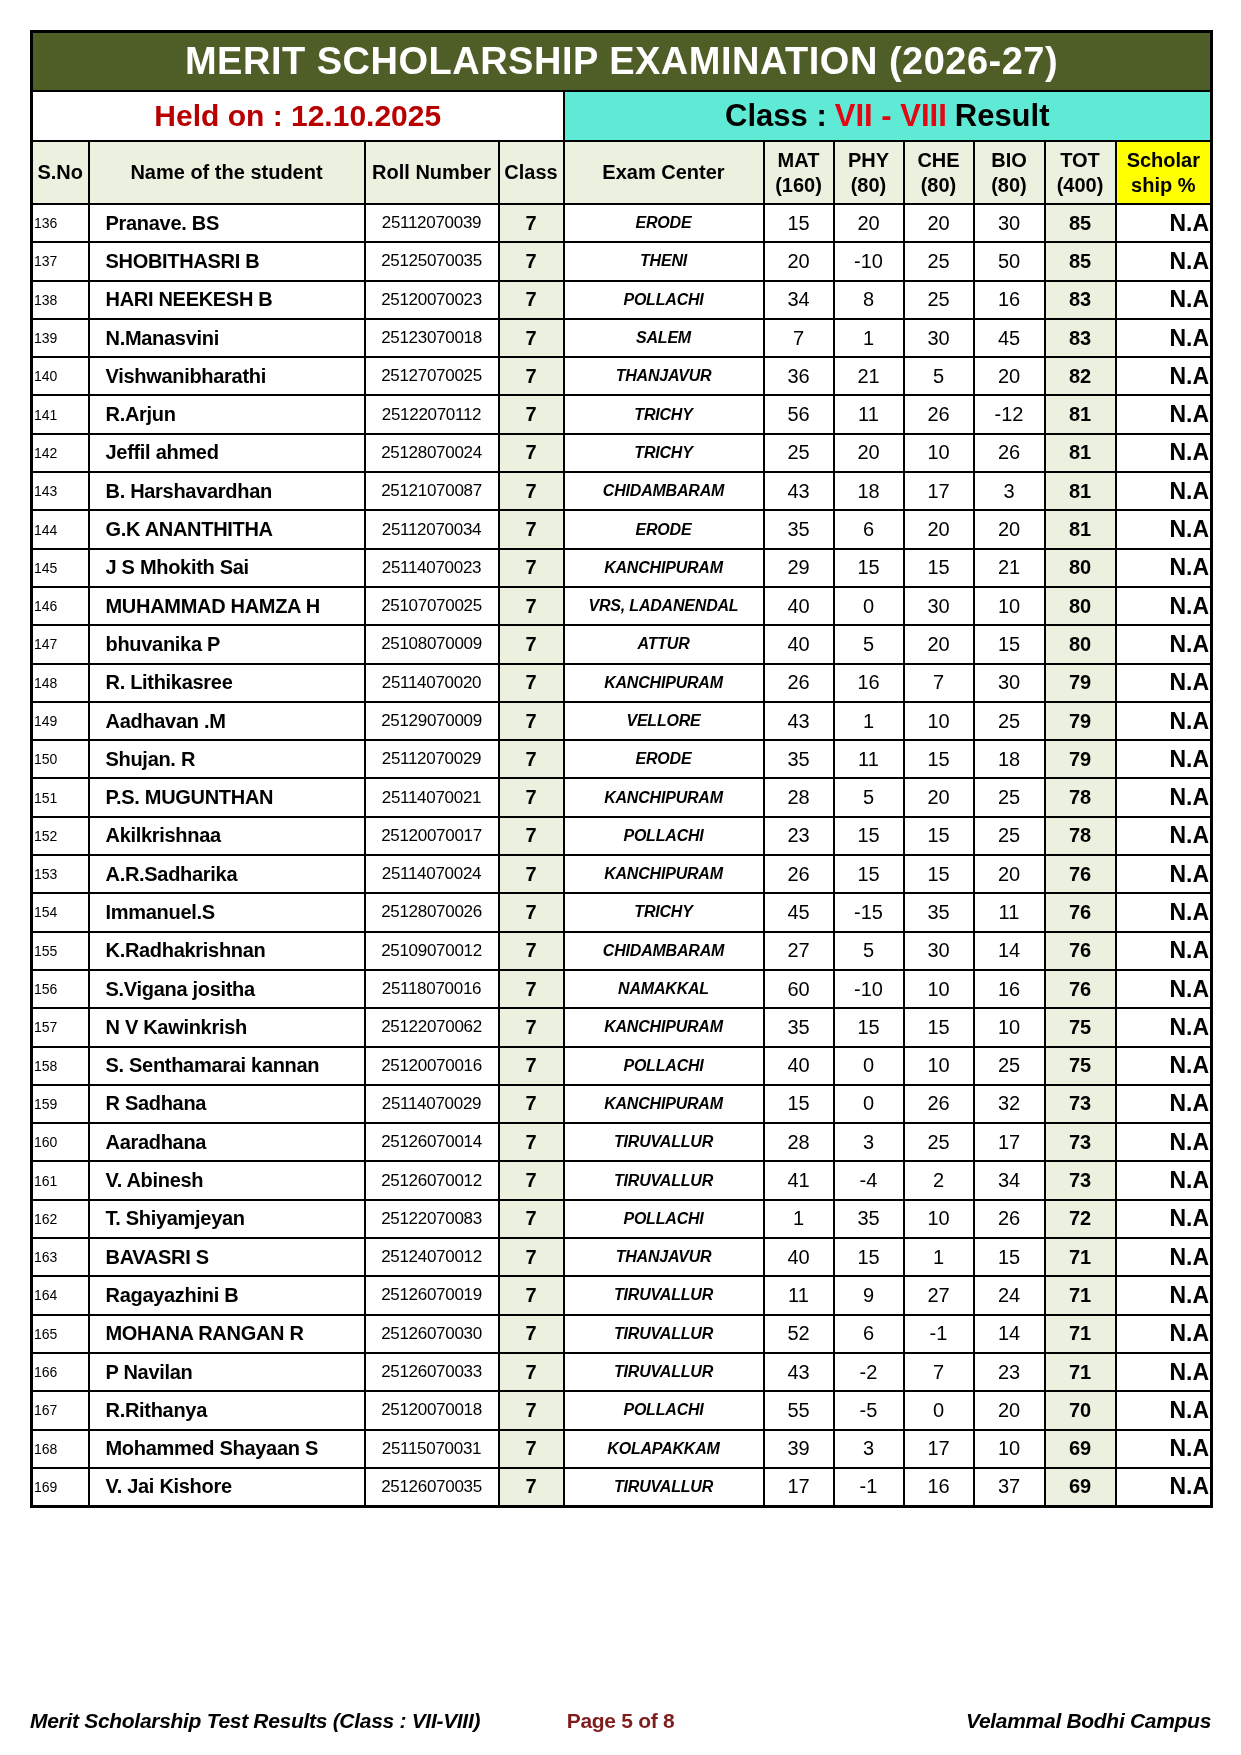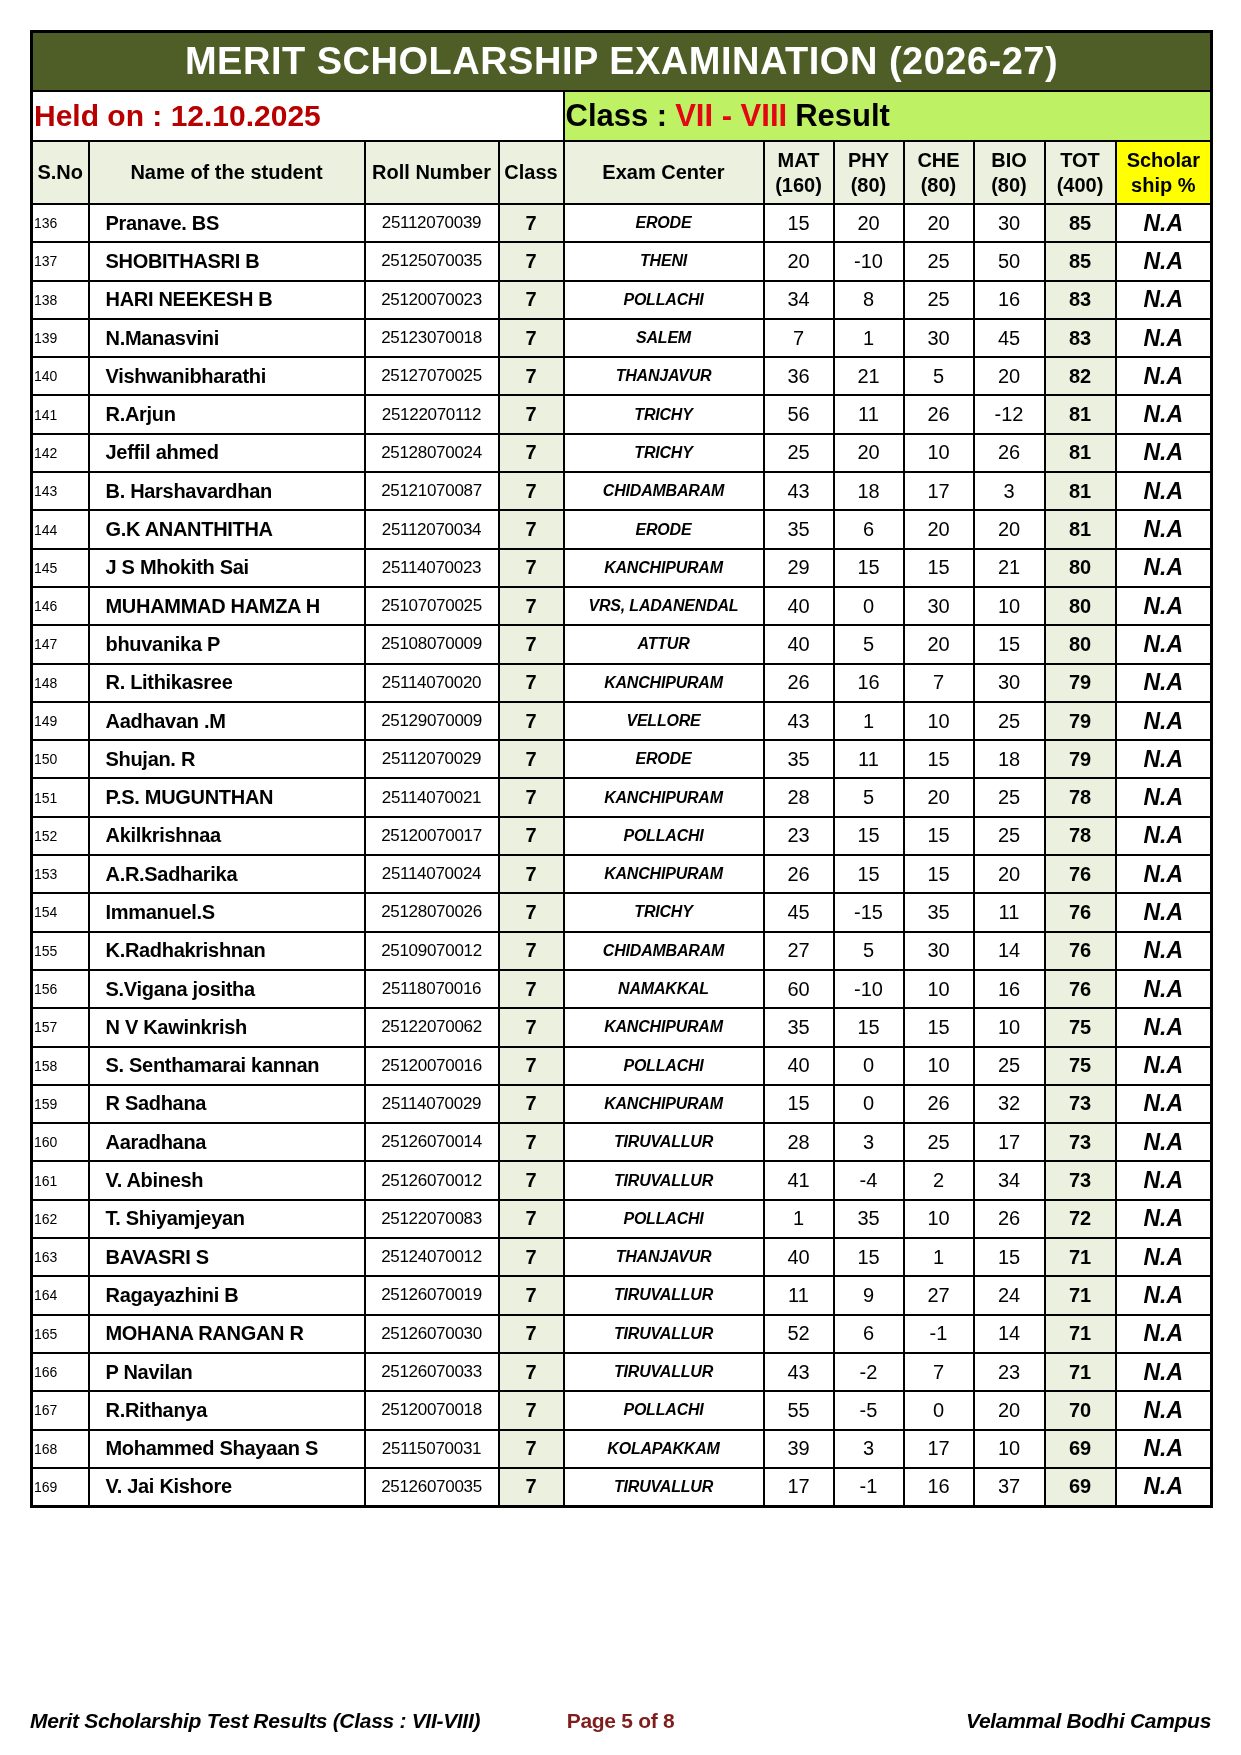--- a/index.html
+++ b/index.html
@@ -12,42 +12,42 @@
     border-collapse:collapse;table-layout:fixed;
   }
   .sheet td,.sheet th{border:2px solid #000;overflow:hidden;white-space:nowrap;}
   .sheet{border:3px solid #000;}
   
   .title-row td{
     background:#4f5e27;color:#fff;text-align:center;height:55px;
     font-size:38px;font-weight:bold;letter-spacing:0.5px;
   }
   
-  .info-row td{height:46px;text-align:left;vertical-align:middle;}
+  .info-row td{height:46px;text-align:center;vertical-align:middle;}
   .held-on{background:#ffffff;color:#b80000;font-size:30px;font-weight:bold;}
-  .class-result{background:#bef264;font-size:31px;font-weight:bold;}
+  .class-result{background:#5eead4;font-size:31px;font-weight:bold;}
   .class-result .red{color:#e30613;margin:0 8px;}
   .class-result .black{color:#000;}
   
   .head-row th{
     background:#ebf1de;height:59px;font-size:20px;font-weight:bold;
     text-align:center;vertical-align:middle;line-height:1.25;white-space:normal;
   }
   .head-row th.yellow{background:#ffff00;text-align:center;}
   
   tbody tr{height:38.3px;}
   tbody td{font-size:20px;vertical-align:middle;background:#fff;}
   .c-sno{font-size:14px;}
   .c-name{text-align:left;font-weight:bold;font-size:20px;padding-left:16px;letter-spacing:-0.3px;}
   .c-roll{text-align:center;font-size:17px;letter-spacing:-0.3px;}
   .c-class{text-align:center;font-weight:bold;background:#ebf1de !important;}
   .c-center{text-align:center;font-weight:bold;font-style:italic;font-size:16px;letter-spacing:-0.2px;}
   .c-mat,.c-phy,.c-che,.c-bio{text-align:center;}
   .c-tot{text-align:center;font-weight:bold;background:#ebf1de !important;}
-  .c-scholarship{text-align:center;font-weight:bold;font-style:italic;font-size:23px;}
+  .c-scholarship{text-align:right;font-weight:bold;font-size:23px;}
   
   .footer{
     position:absolute;left:30px;top:1709px;width:1181px;
     display:flex;align-items:baseline;
   }
   .footer .left{flex:1;text-align:left;font-weight:bold;font-style:italic;font-size:21px;letter-spacing:-0.3px;}
   .footer .center{text-align:center;font-weight:bold;font-size:21px;color:#7f1d1d;letter-spacing:-0.3px;}
   .footer .right{flex:1;text-align:right;font-weight:bold;font-style:italic;font-size:21px;letter-spacing:-0.3px;}
 </style>
 </head>

